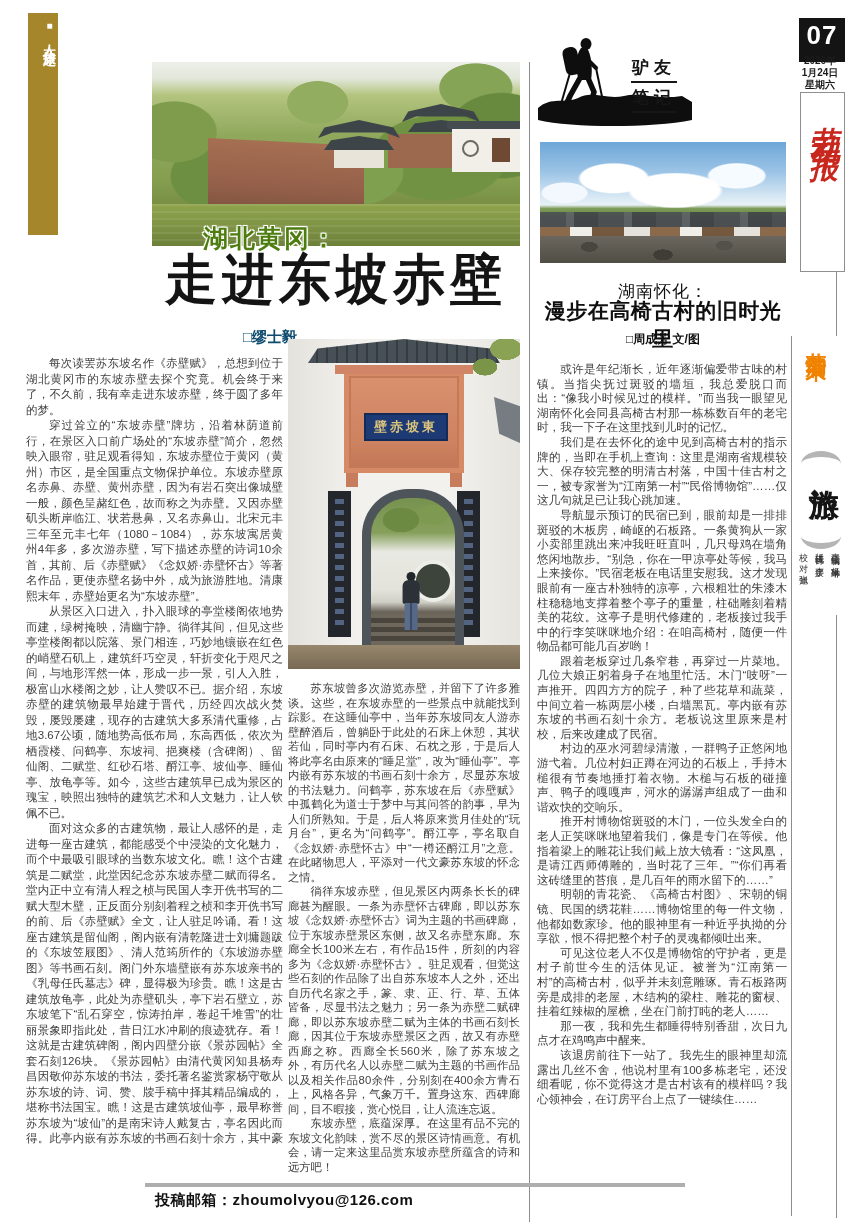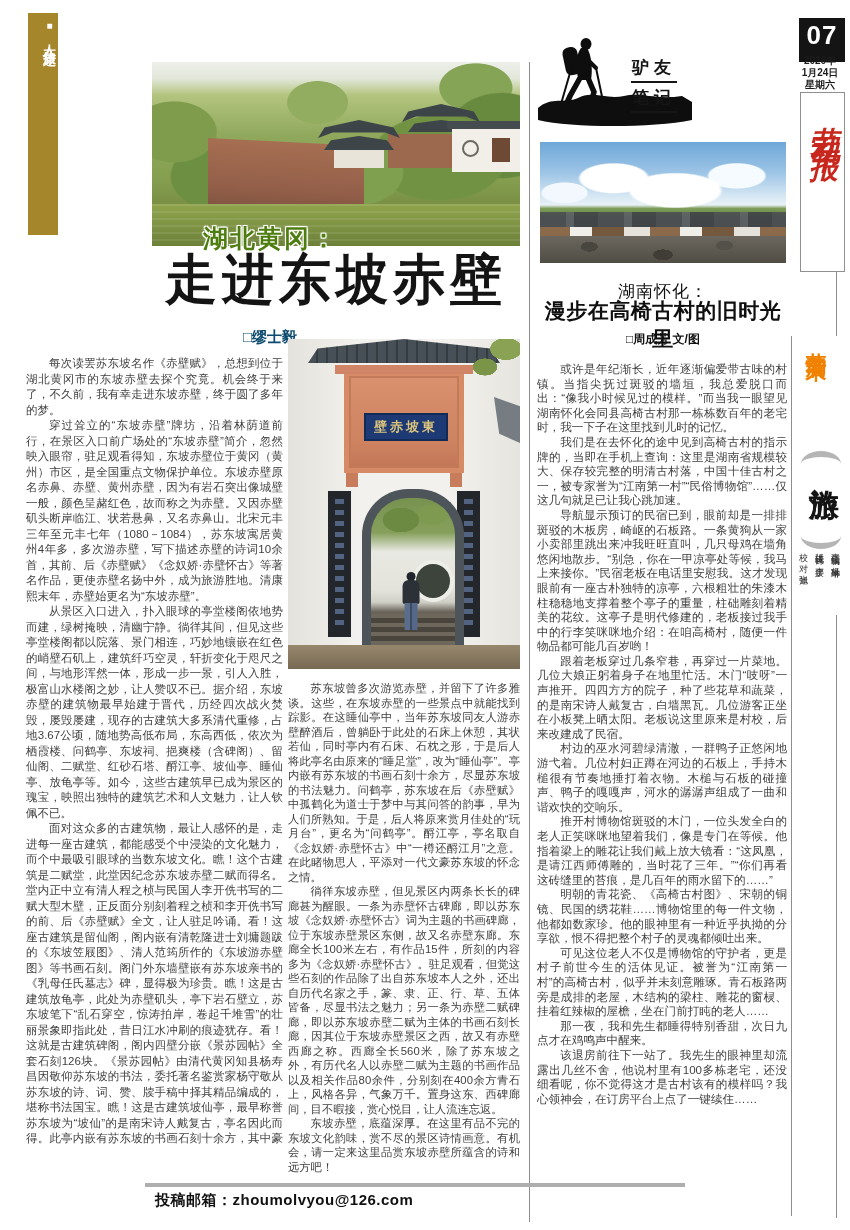--- a/index.html
+++ b/index.html
@@ -249,21 +249,21 @@
     <div class="field"></div>
   </div>
 
   <div class="abs" id="a2-kicker">湖南怀化：</div>
   <div class="abs" id="a2-title">漫步在高椅古村的旧时光里</div>
   <div class="abs" id="a2-author">□周成芳 文/图</div>
   <div class="abs bodycol" id="a2-body">
     <p>或许是年纪渐长，近年逐渐偏爱带古味的村镇。当指尖抚过斑驳的墙垣，我总爱脱口而出：“像我小时候见过的模样。”而当我一眼望见湖南怀化会同县高椅古村那一栋栋数百年的老宅时，我一下子在这里找到儿时的记忆。</p>
     <p>我们是在去怀化的途中见到高椅古村的指示牌的，当即在手机上查询：这里是湖南省规模较大、保存较完整的明清古村落，中国十佳古村之一，被专家誉为“江南第一村”“民俗博物馆”……仅这几句就足已让我心跳加速。</p>
     <p>导航显示预订的民宿已到，眼前却是一排排斑驳的木板房，崎岖的石板路。一条黄狗从一家小卖部里跳出来冲我旺旺直叫，几只母鸡在墙角悠闲地散步。“别急，你在一甲凉亭处等候，我马上来接你。”民宿老板在电话里安慰我。这才发现眼前有一座古朴独特的凉亭，六根粗壮的朱漆木柱稳稳地支撑着整个亭子的重量，柱础雕刻着精美的花纹。这亭子是明代修建的，老板接过我手中的行李笑咪咪地介绍：在咱高椅村，随便一件物品都可能几百岁哟！</p>
-    <p>跟着老板穿过几条窄巷，再穿过一片菜地。几位大娘正躬着身子在地里忙活。木门“吱呀”一声推开。四四方方的院子，种了些花草和蔬菜，的是南宋诗人戴复古，白墙黑瓦。几位游客正坐在小板凳上晒太阳。老板说这里原来是村校，后来改建成了民宿。</p>
+    <p>跟着老板穿过几条窄巷，再穿过一片菜地。几位大娘正躬着身子在地里忙活。木门“吱呀”一声推开。四四方方的院子，种了些花草和蔬菜，中间立着一栋两层小楼，白墙黑瓦。亭内嵌有苏东坡的书画石刻十余方。老板说这里原来是村校，后来改建成了民宿。</p>
     <p>村边的巫水河碧绿清澈，一群鸭子正悠闲地游弋着。几位村妇正蹲在河边的石板上，手持木槌很有节奏地捶打着衣物。木槌与石板的碰撞声、鸭子的嘎嘎声，河水的潺潺声组成了一曲和谐欢快的交响乐。</p>
     <p>推开村博物馆斑驳的木门，一位头发全白的老人正笑咪咪地望着我们，像是专门在等候。他指着梁上的雕花让我们戴上放大镜看：“这凤凰，是请江西师傅雕的，当时花了三年。”“你们再看这砖缝里的苔痕，是几百年的雨水留下的……”</p>
     <p>明朝的青花瓷、《高椅古村图》、宋朝的铜镜、民国的绣花鞋……博物馆里的每一件文物，他都如数家珍。他的眼神里有一种近乎执拗的分享欲，恨不得把整个村子的灵魂都倾吐出来。</p>
     <p>可见这位老人不仅是博物馆的守护者，更是村子前世今生的活体见证。被誉为“江南第一村”的高椅古村，似乎并未刻意雕琢。青石板路两旁是成排的老屋，木结构的梁柱、雕花的窗棂、挂着红辣椒的屋檐，坐在门前打盹的老人……</p>
     <p>那一夜，我和先生都睡得特别香甜，次日九点才在鸡鸣声中醒来。</p>
     <p>该退房前往下一站了。我先生的眼神里却流露出几丝不舍，他说村里有100多栋老宅，还没细看呢，你不觉得这才是古村该有的模样吗？我心领神会，在订房平台上点了一键续住……</p>
   </div>
 
   <div class="abs" id="pgnum">07</div>
   <div class="abs" id="pgdate">

